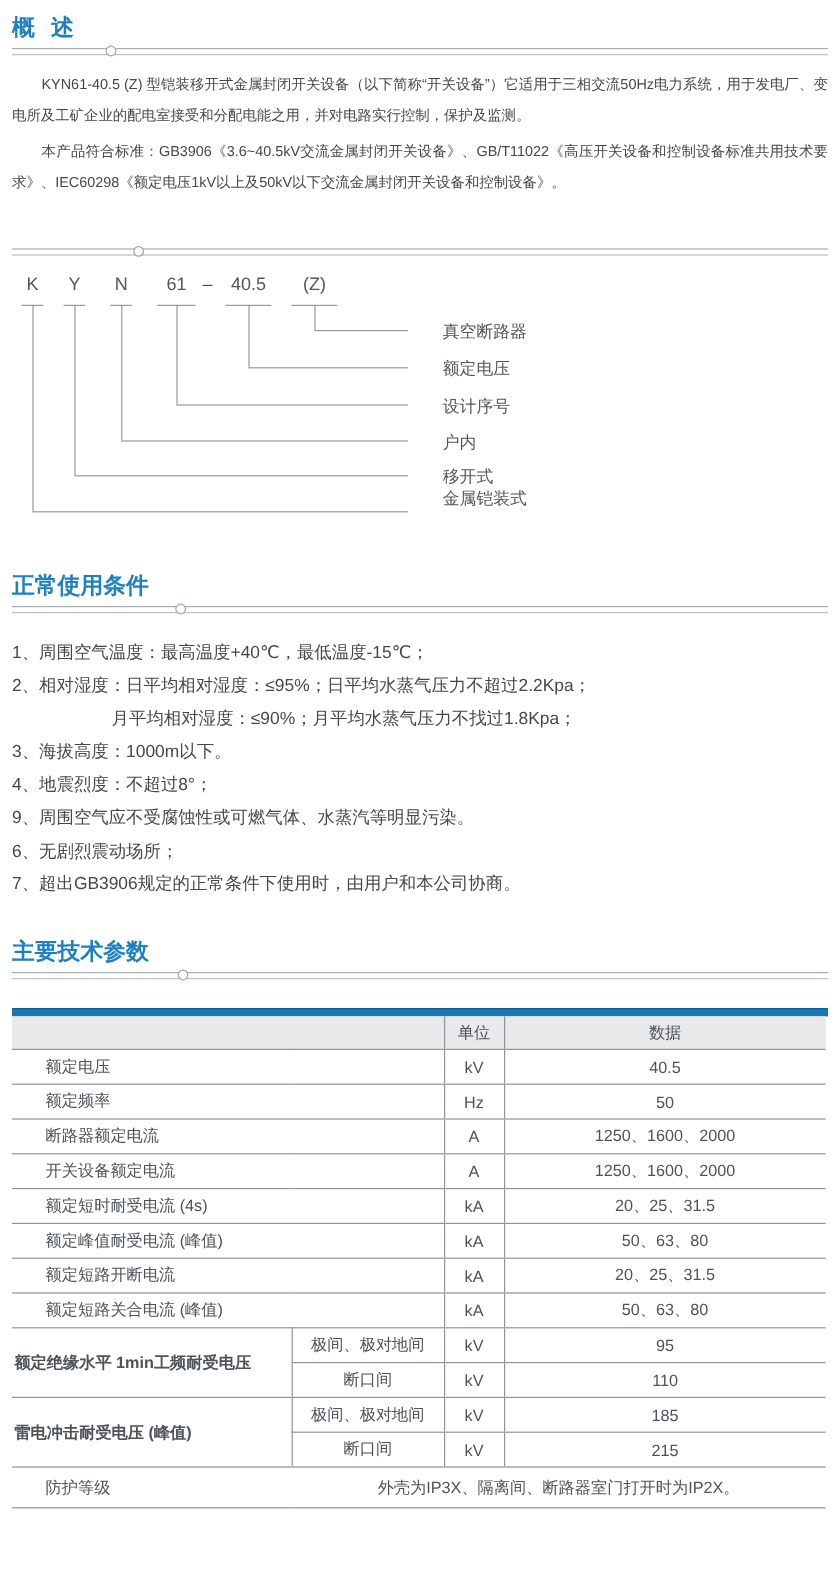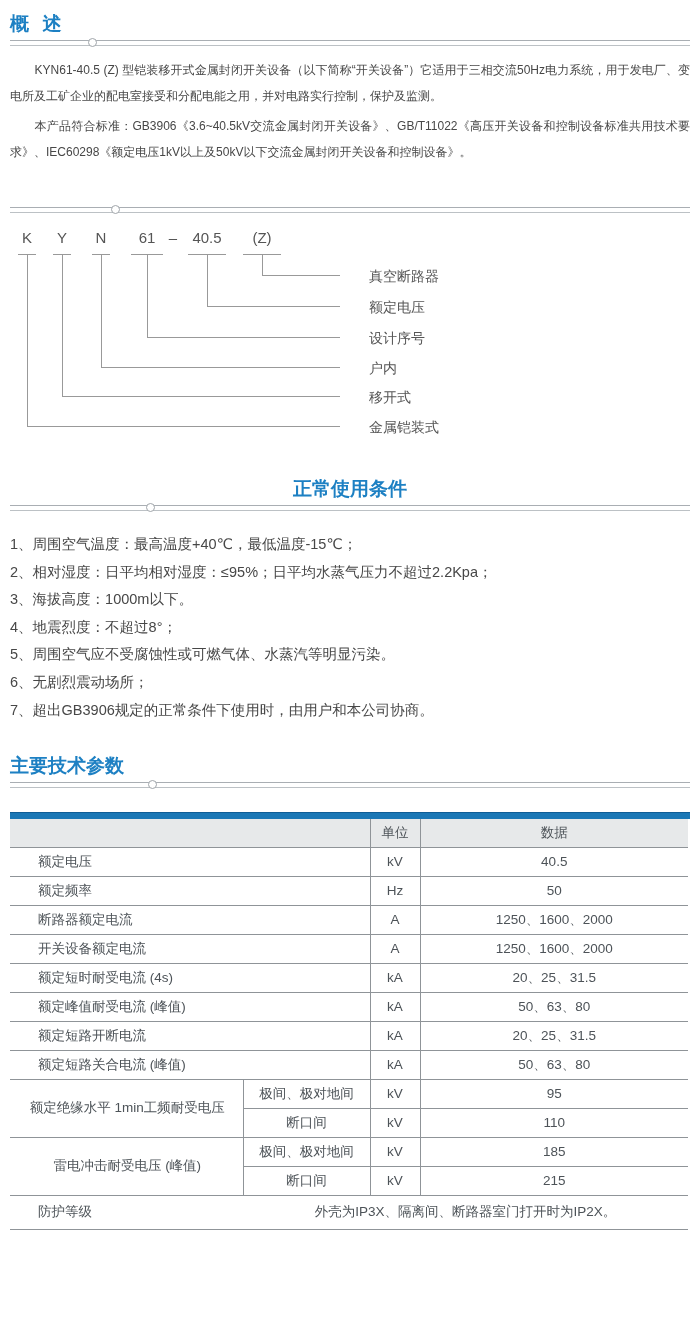--- a/index.html
+++ b/index.html
@@ -39,21 +39,21 @@
   .tbl-wrap { margin-top:24px; }
   .blue-bar { height:7px; background:#1a77b5; border-top:1px solid #0f5d96; }
   table { width:678px; border-collapse:collapse; table-layout:fixed; color:#4d5358; font-size:13.5px; }
   col.c-name1 { width:233px; } col.c-name2 { width:127px; }
   col.c-unit { width:50px; } col.c-data { width:268px; }
   th,td { font-weight:normal; border-bottom:1px solid #8f9498; height:29px;
     text-align:center; padding:0; vertical-align:middle; }
   thead th { background:#e7e9ea; height:28px; }
   td.name { text-align:left; padding-left:28px; }
   .bl { border-left:1px solid #8f9498;text-align:center; }
-  td.gname { text-align:center; padding-left:2px; }
+  td.gname { text-align:left; padding-left:2px;font-weight:bold; }
   tr.footer td { height:34px; border-left:none; }
   tr.footer td.name { text-align:left; }
 </style>
 </head>
 <body>
 
 <div class="page">
 
   <div class="sec">
     <div class="sec-title">概  述</div>
@@ -97,35 +97,36 @@
       <span class="dline h1px" style="left:137px;top:108px;width:193px;"></span>
       <span class="dline h1px" style="left:91px;top:138px;width:239px;"></span>
       <span class="dline h1px" style="left:52px;top:167px;width:278px;"></span>
       <span class="dline h1px" style="left:17px;top:197px;width:313px;"></span>
 
       <span class="dlabel" style="top:37px;">真空断路器</span>
       <span class="dlabel" style="top:68px;">额定电压</span>
       <span class="dlabel" style="top:99px;">设计序号</span>
       <span class="dlabel" style="top:129px;">户内</span>
       <span class="dlabel" style="top:158px;">移开式</span>
-      <span class="dlabel" style="top:188px;">金属铠装式</span>
+      <span class="dlabel" style="top:176px;">金属铠装式</span>
     </div>
   </div>
 
   <div class="sec" style="margin-top:36px;">
-    <div class="sec-title" style="letter-spacing:0;text-align:center;">正常使用条件</div>
+    <div class="sec-title" style="letter-spacing:0;">正常使用条件</div>
     <div class="rule">
       <span class="dot" style="left:136px;"></span>
     </div>
     <div class="cond">
       <div class="cond-item">1、周围空气温度：最高温度+40℃，最低温度-15℃；</div>
       <div class="cond-item">2、相对湿度：日平均相对湿度：≤95%；日平均水蒸气压力不超过2.2Kpa；</div>
+      <div class="cond-item cont">月平均相对湿度：≤90%；月平均水蒸气压力不找过1.8Kpa；</div>
       <div class="cond-item">3、海拔高度：1000m以下。</div>
       <div class="cond-item">4、地震烈度：不超过8°；</div>
-      <div class="cond-item">5、周围空气应不受腐蚀性或可燃气体、水蒸汽等明显污染。</div>
+      <div class="cond-item">9、周围空气应不受腐蚀性或可燃气体、水蒸汽等明显污染。</div>
       <div class="cond-item">6、无剧烈震动场所；</div>
       <div class="cond-item">7、超出GB3906规定的正常条件下使用时，由用户和本公司协商。</div>
     </div>
   </div>
 
   <div class="sec" style="margin-top:30px;">
     <div class="sec-title" style="letter-spacing:0;">主要技术参数</div>
     <div class="rule">
       <span class="dot" style="left:138px;"></span>
     </div>

